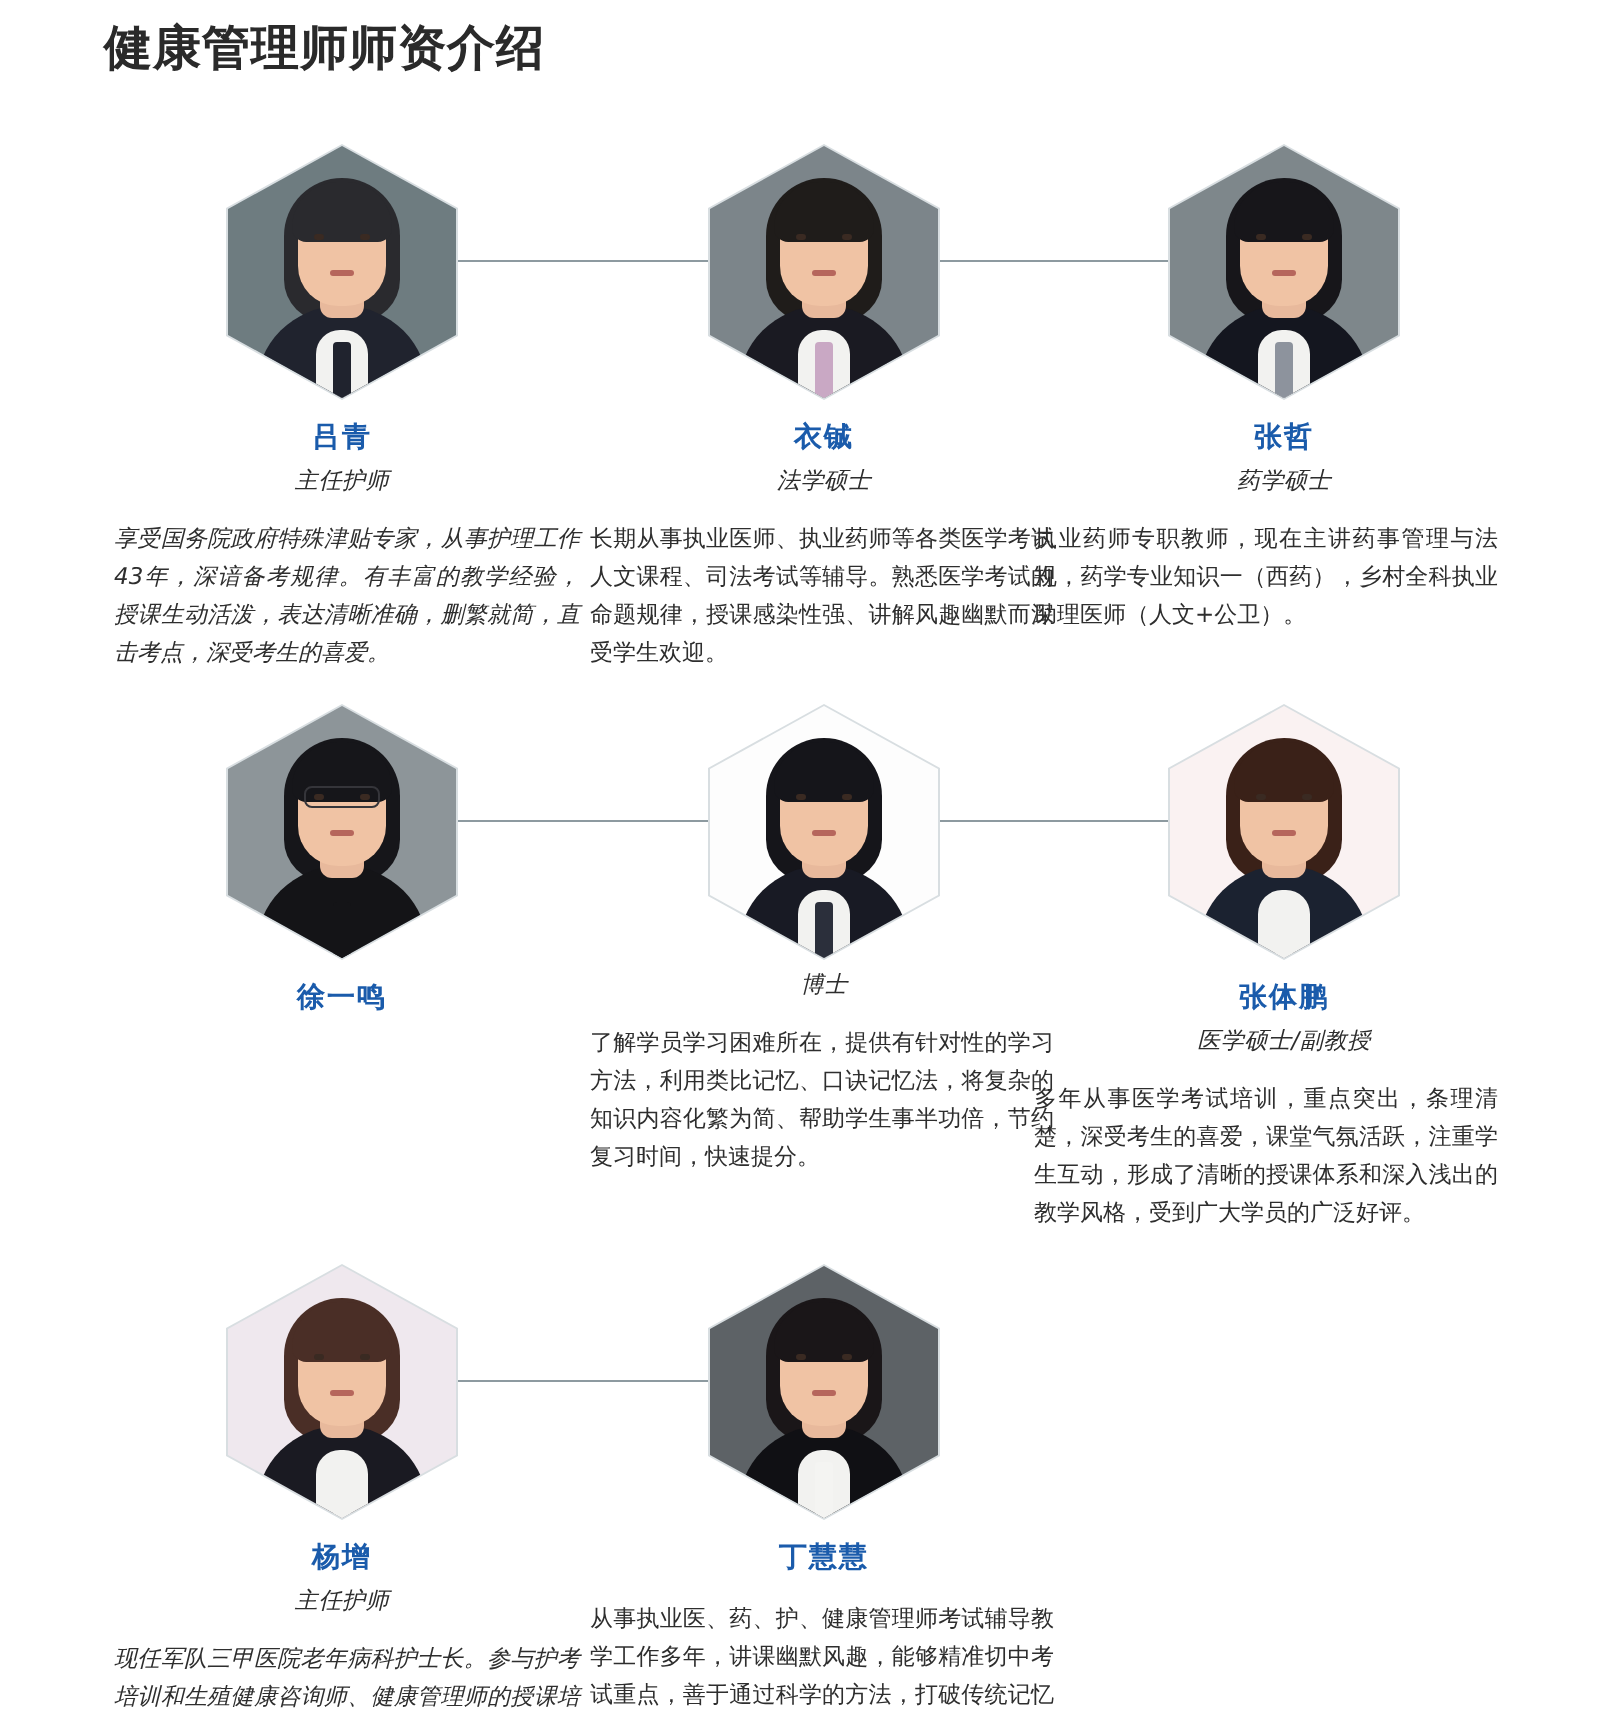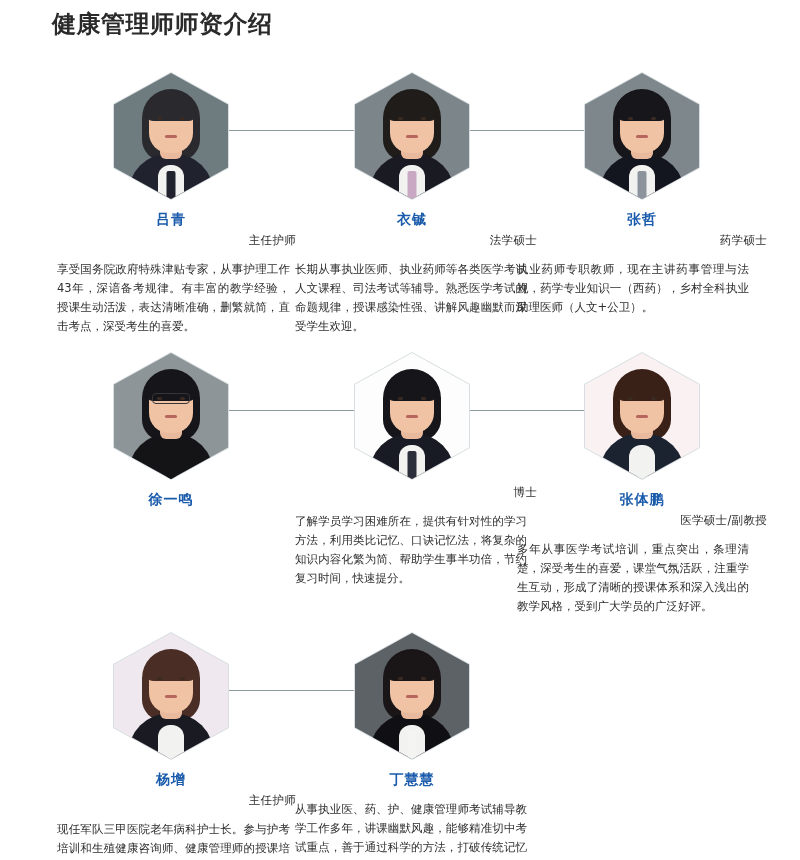--- a/index.html
+++ b/index.html
@@ -193,42 +193,43 @@
   .name {
     text-align: center;
     font-size: 14px;
     font-weight: 700;
     color: #1a5bab;
     margin-top: 10px;
     line-height: 18px;
     letter-spacing: 1px;
   }
   .role {
-    text-align: right;
+    text-align: center;
     font-size: 11.5px;
     font-weight: 400;
     color: #2d2d2d;
     margin-top: 4px;
     line-height: 16px;
     letter-spacing: 0.3px;
     min-height: 16px;
+    font-style: italic;
   }
   .role.empty { min-height: 0; margin-top: 0; }
 
   
   .bio {
     font-size: 11.5px;
     line-height: 19px;
     color: #2e2e2e;
     text-align: justify;
     text-align-last: left;
     margin-top: 12px;
     letter-spacing: 0px;
   }
-  .cell-0 .bio { width: 233px; margin-left: 11px; }
+  .cell-0 .bio { width: 233px; margin-left: 11px; font-style: italic; }
   .cell-1 .bio { width: 232px; margin-left: 8px; }
   .cell-2 .bio { width: 232px; margin-left: 0px; }
 </style>
 </head>
 <body>
 
 <div class="page-title">健康管理师师资介绍</div>
 
 <div id="rows-host">
     <div class="row row-1">

